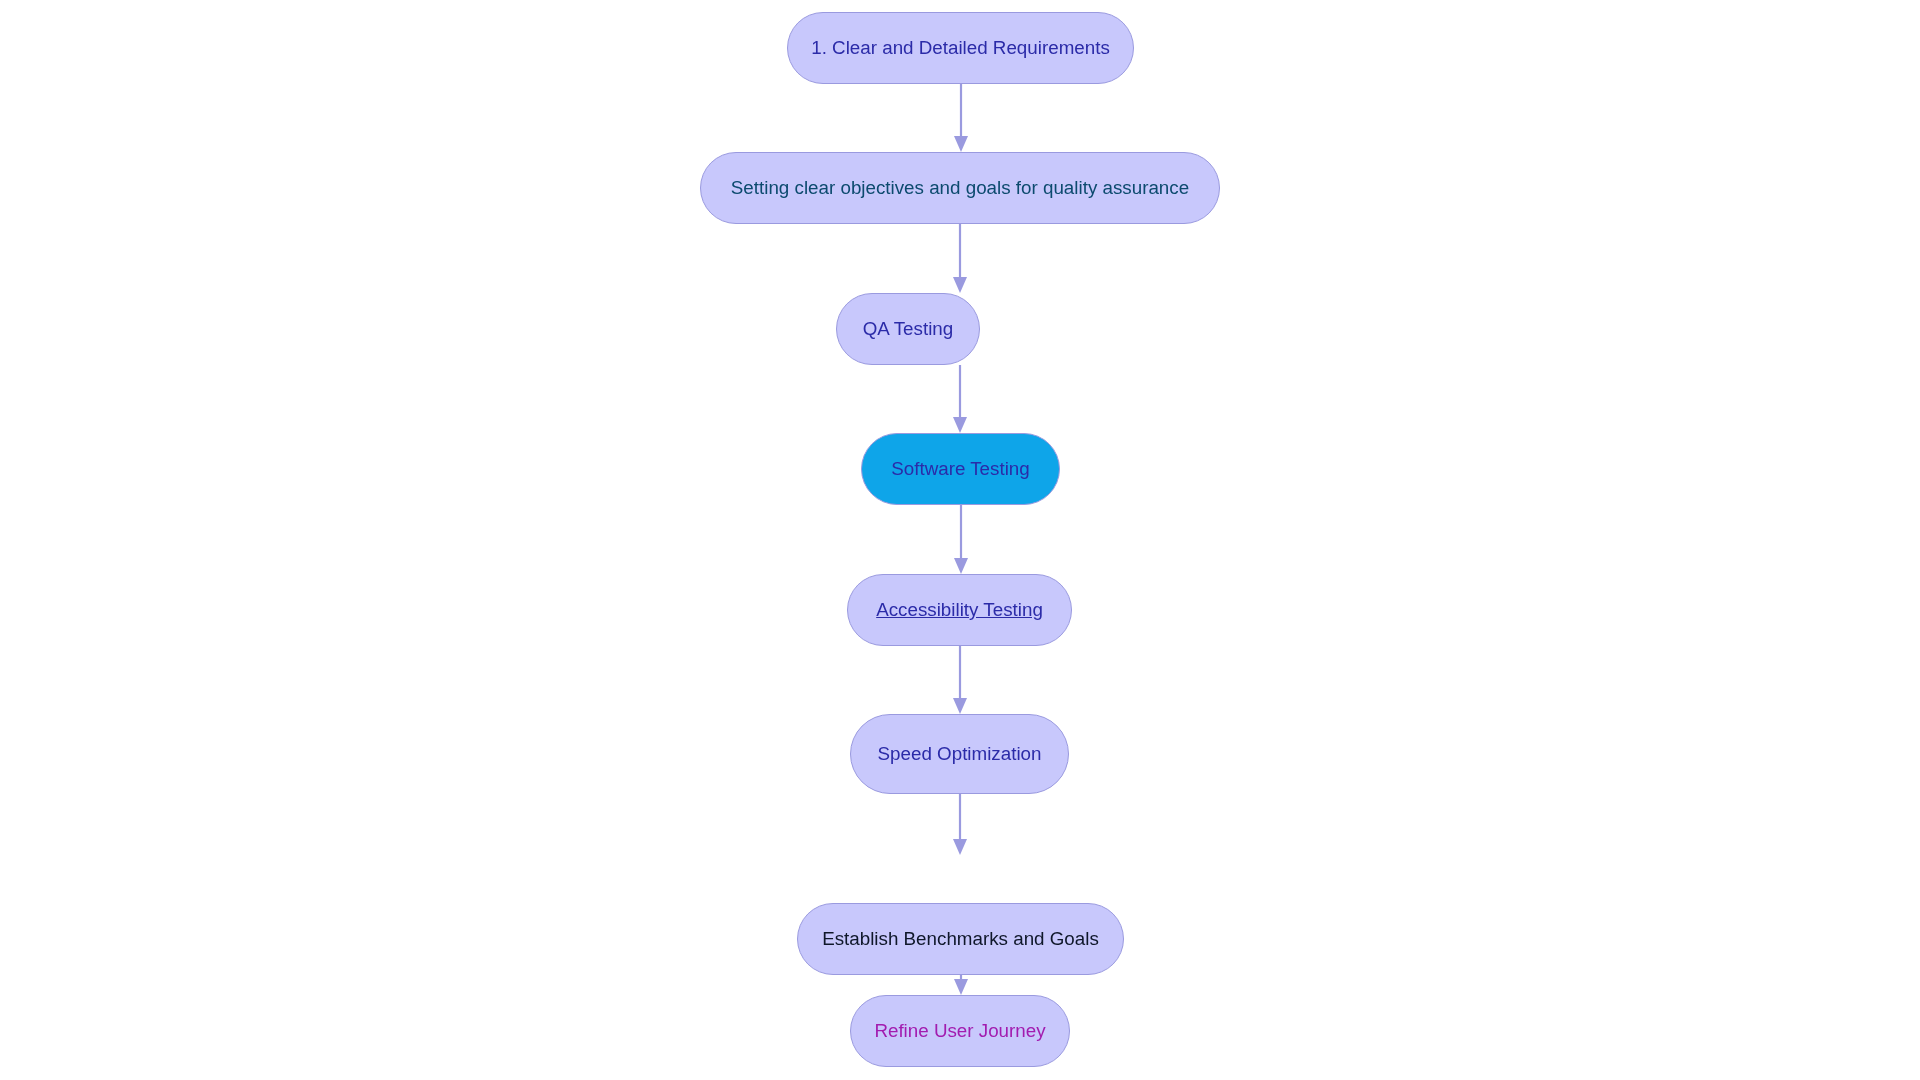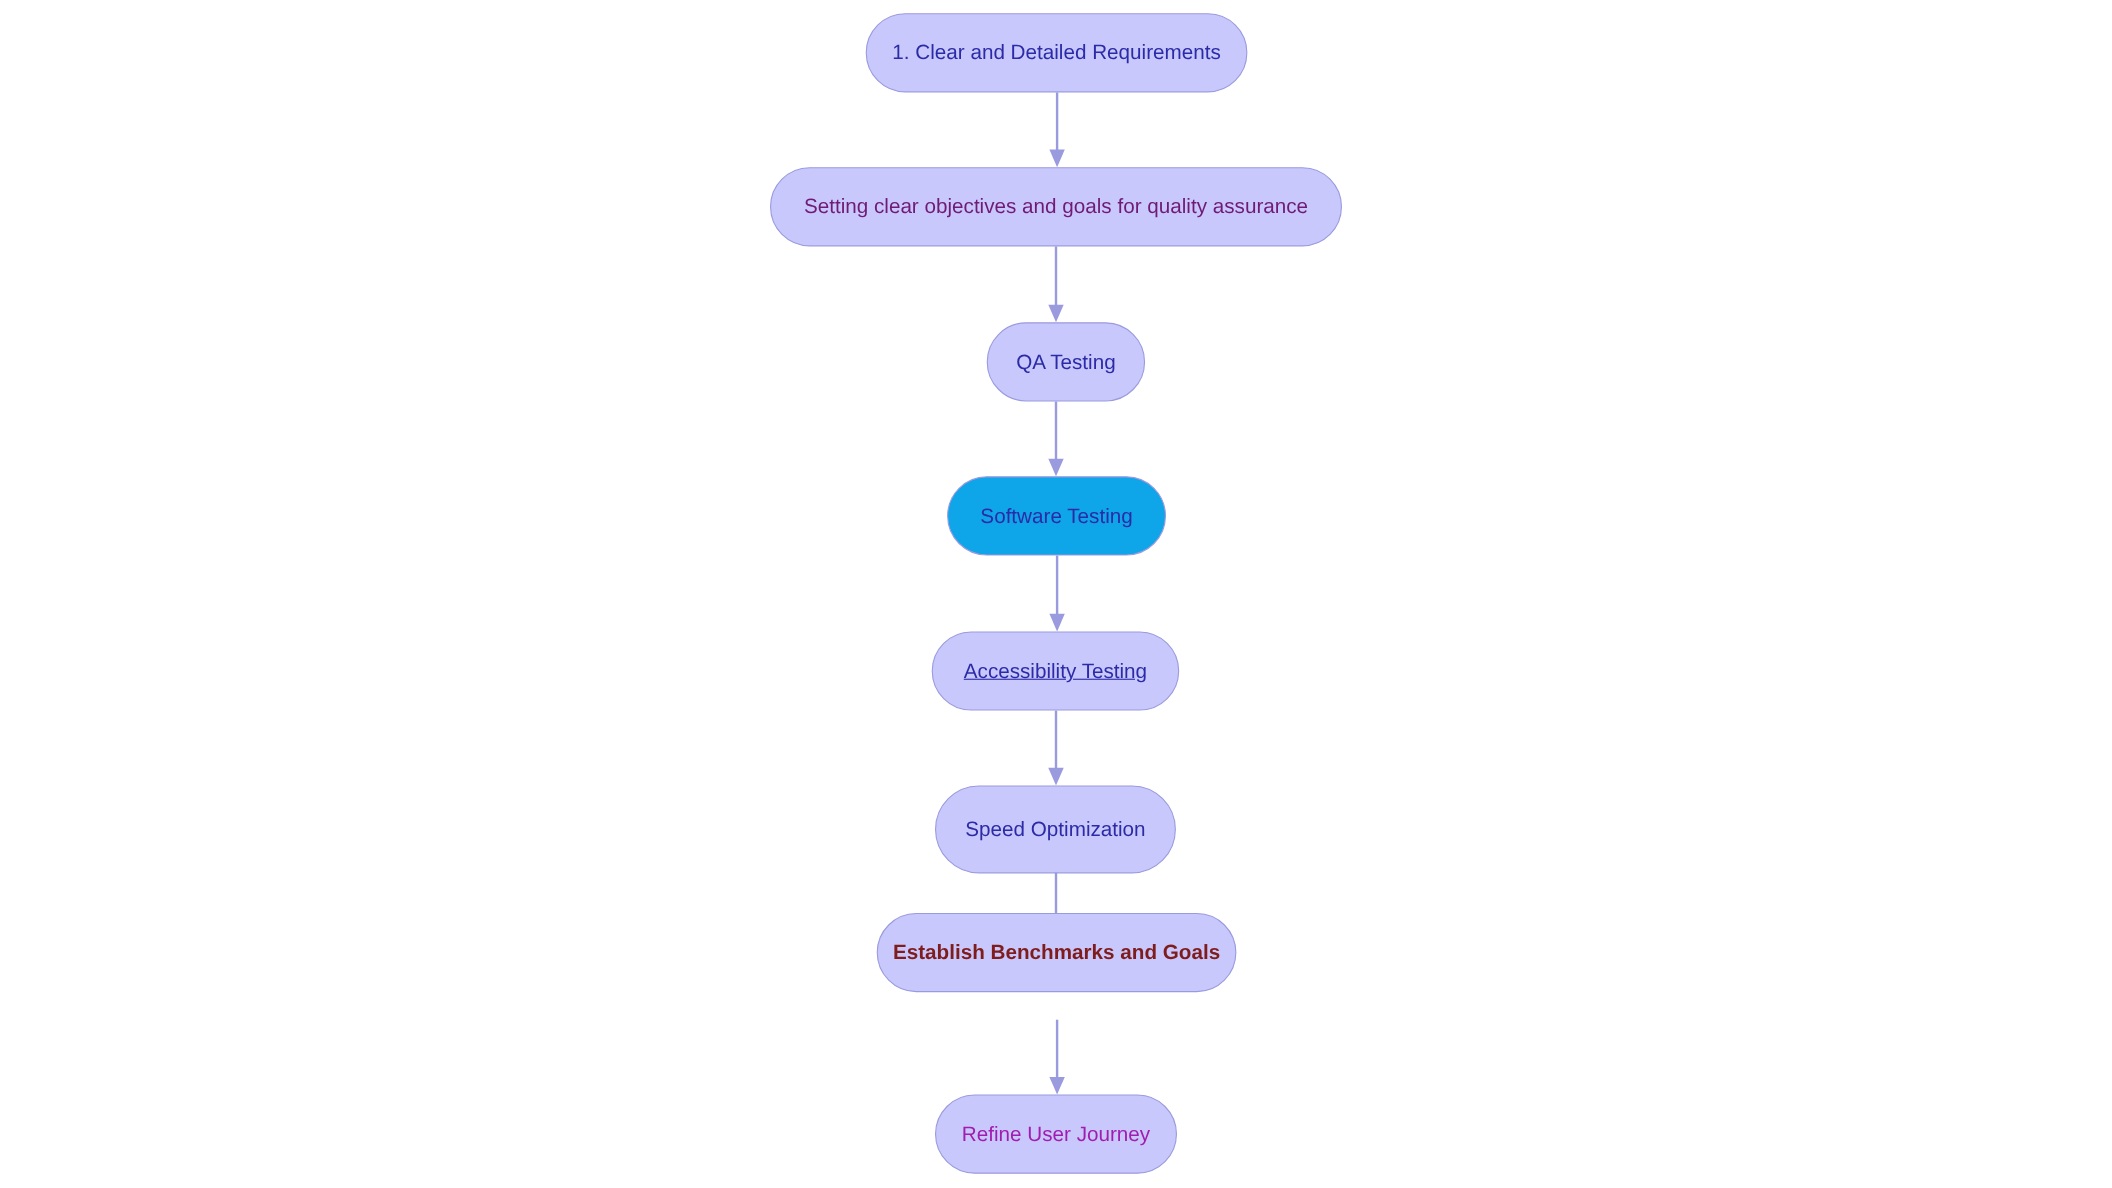--- a/index.html
+++ b/index.html
@@ -65,35 +65,35 @@
       </g>
       <g>
         <path d="M961,927 L961,980" stroke="#9a9adf" stroke-width="2.2" fill="none"></path>
         <path d="M954,979 L968,979 L961,995 Z" fill="#9a9adf"></path>
       </g>
     </svg>
   <div id="nodes-layer">
       <div class="node" style="left: 787px; top: 12px; width: 347px; height: 72px; background: rgb(200, 200, 252); border-color: rgb(154, 154, 223); color: rgb(43, 43, 168);">
         <span>1. Clear and Detailed Requirements</span>
       </div>
-      <div class="node" style="left: 700px; top: 152px; width: 520px; height: 72px; background: rgb(200, 200, 252); border-color: rgb(154, 154, 223); color: #701a75;">
+      <div class="node" style="left: 700px; top: 152px; width: 520px; height: 72px; background: rgb(200, 200, 252); border-color: rgb(154, 154, 223); color: #0c4a6e;">
         <span>Setting clear objectives and goals for quality assurance</span>
       </div>
-      <div class="node" style="left: 897px; top: 293px; width: 144px; height: 72px; background: rgb(200, 200, 252); border-color: rgb(154, 154, 223); color: rgb(43, 43, 168);">
+      <div class="node" style="left: 836px; top: 293px; width: 144px; height: 72px; background: rgb(200, 200, 252); border-color: rgb(154, 154, 223); color: rgb(43, 43, 168);">
         <span>QA Testing</span>
       </div>
       <div class="node" style="left: 861px; top: 433px; width: 199px; height: 72px; background: #0ea5e9; border-color: rgb(154, 154, 223); color: rgb(43, 43, 168);">
         <span>Software Testing</span>
       </div>
       <div class="node" style="left: 847px; top: 574px; width: 225px; height: 72px; background: rgb(200, 200, 252); border-color: rgb(154, 154, 223); color: rgb(43, 43, 168); text-decoration: underline;">
         <span>Accessibility Testing</span>
       </div>
       <div class="node" style="left: 850px; top: 714px; width: 219px; height: 80px; background: rgb(200, 200, 252); border-color: rgb(154, 154, 223); color: rgb(43, 43, 168);">
         <span>Speed Optimization</span>
       </div>
-      <div class="node" style="left: 797px; top: 830px; width: 327px; height: 72px; background: rgb(200, 200, 252); border-color: rgb(154, 154, 223); color: #7f1d1d; font-weight: bold;">
+      <div class="node" style="left: 797px; top: 903px; width: 327px; height: 72px; background: rgb(200, 200, 252); border-color: rgb(154, 154, 223); color: #0f172a;">
         <span>Establish Benchmarks and Goals</span>
       </div>
       <div class="node" style="left: 850px; top: 995px; width: 220px; height: 72px; background: rgb(200, 200, 252); border-color: rgb(154, 154, 223); color: #a21caf;">
         <span>Refine User Journey</span>
       </div>
     </div>
 </div>
 
 </body></html>

